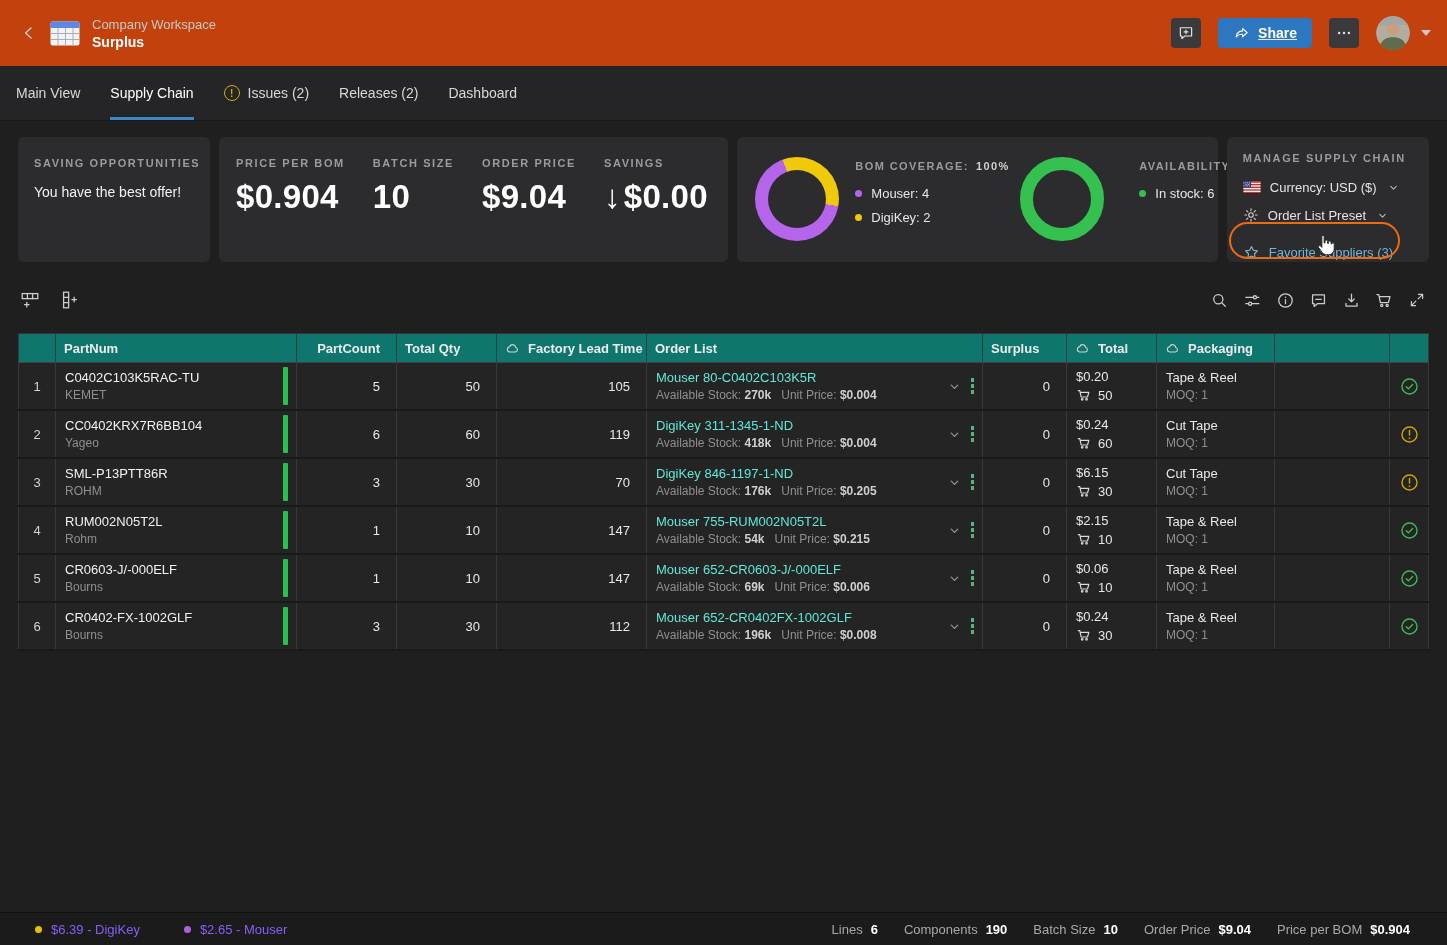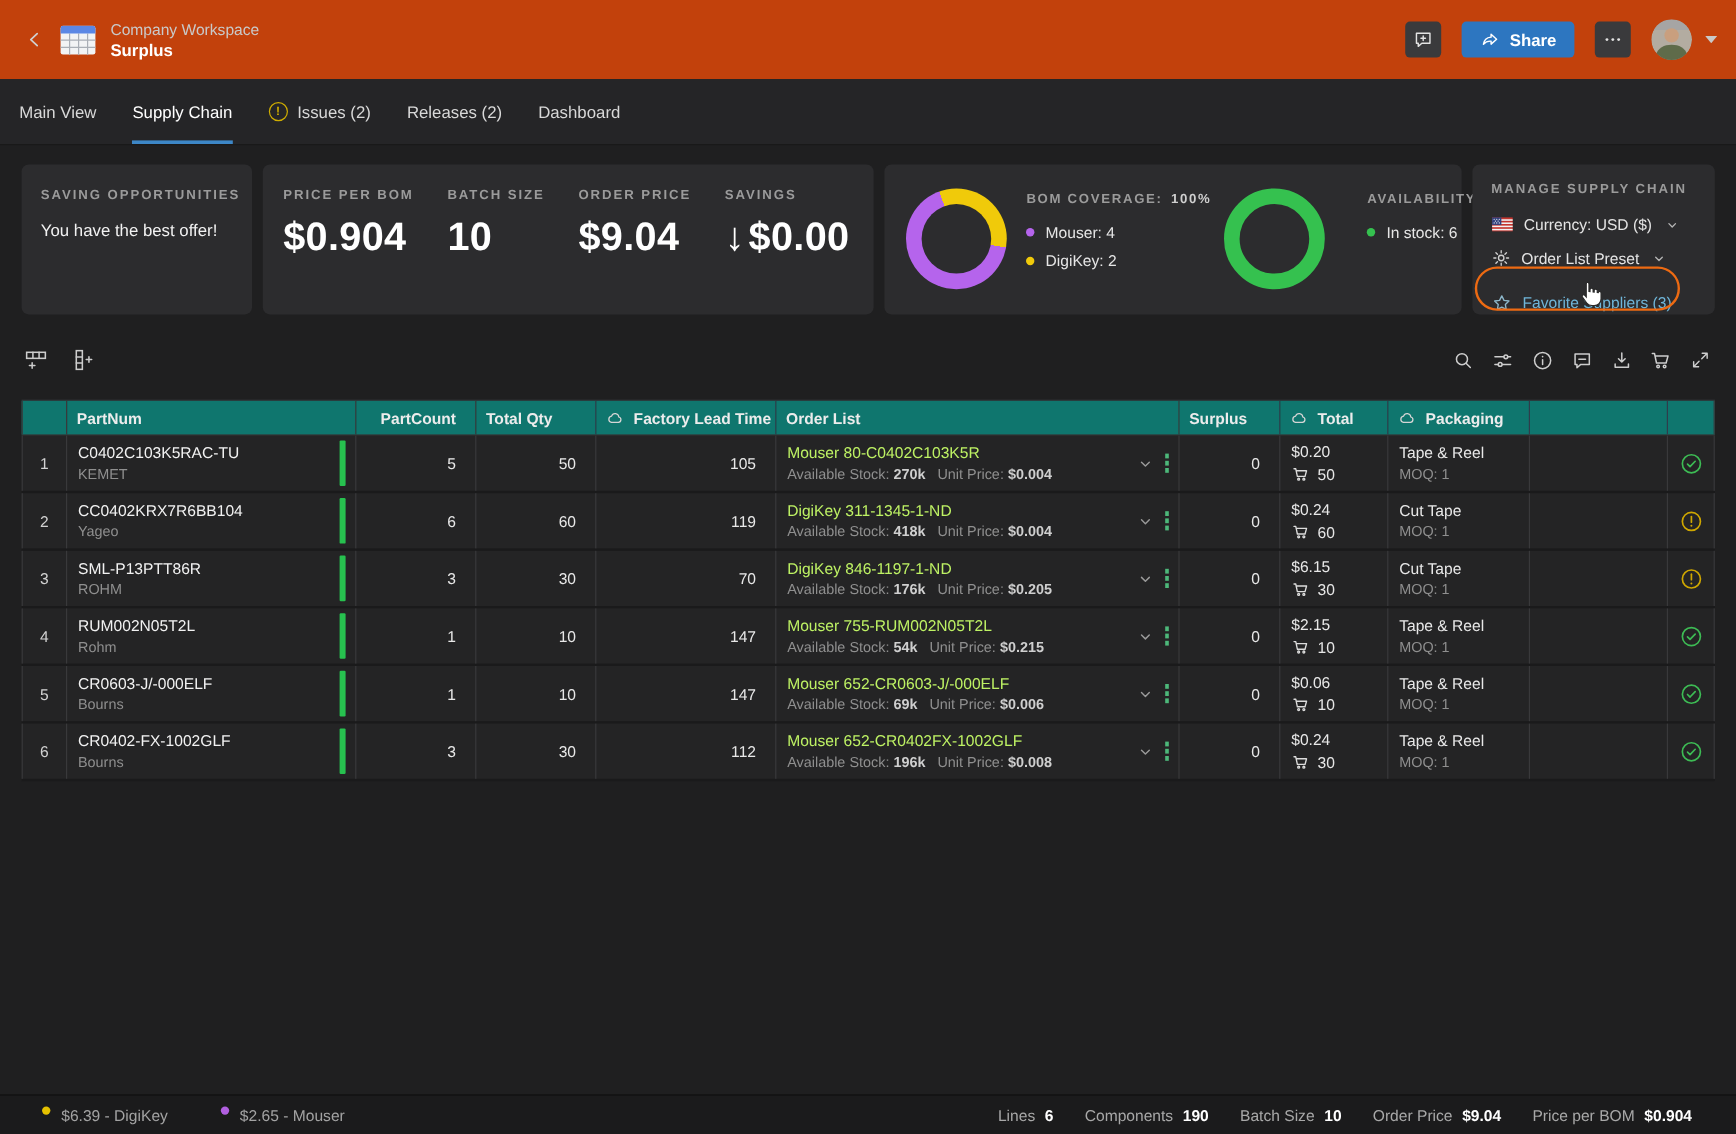--- a/index.html
+++ b/index.html
@@ -7,21 +7,21 @@
   body { background:#1f1f20; color:#e8e8e8; font-family:"Liberation Sans", sans-serif; position:relative; }
   .i { display:inline-flex; align-items:center; justify-content:center; line-height:0; }
   svg { display:block; }
 
   
   .topbar { height:66px; background:#c2410c; display:flex; align-items:center; padding:0 16px; }
   .backbtn { width:26px; height:30px; display:flex; align-items:center; justify-content:center; color:#cfcfcf; cursor:pointer; }
   .logo { margin:0 12px 0 8px; }
   .ws-label { font-size:13px; color:#c9c9c9; line-height:1.4; }
   .ws-name { font-size:14px; font-weight:bold; color:#fff; }
-  .topbar-right { margin-left:auto; display:flex; align-items:center; gap:17px; }
+  .topbar-right { margin-left:auto; display:flex; align-items:center; gap:17px;text-decoration:underline; }
   .iconbtn { width:30px; height:30px; background:#3a3a3c; border-radius:4px; display:flex; align-items:center; justify-content:center; color:#e3e3e3; cursor:pointer; }
   .share-btn { height:30px; background:#2d76c0; border-radius:4px; color:#fff; display:flex; gap:8px; align-items:center; padding:0 15px; font-size:14px; font-weight:bold; cursor:pointer; }
   .avatar { width:34px; height:34px; border-radius:50%; overflow:hidden; cursor:pointer; }
   .av-caret { color:#c9c9c9; margin-left:-6px; cursor:pointer; }
 
   
   .tabbar { height:55px; background:#252527; display:flex; align-items:stretch; gap:30px; padding:0 16px; border-bottom:1px solid #191919; }
   .tab { font-size:14px; color:#d8d8d8; display:flex; align-items:center; gap:8px; position:relative; cursor:pointer; }
   .tab.active { color:#fff; }
   .tab.active::after { content:""; position:absolute; left:0; right:0; bottom:0; height:3px; background:#3d87c7; }
@@ -76,34 +76,34 @@
   .tr { height:48px; background:#242425; border-bottom:2px solid #1a1a1b; }
   .td { border-right:1px solid #39393b; position:relative; font-size:13px; display:flex; align-items:center; color:#e8e8e8; overflow:hidden; }
   .td.c0 { border-left:1px solid #39393b; justify-content:center; color:#d2d2d2; }
   .td.right { justify-content:flex-end; padding-right:16px; }
   .td.col { flex-direction:column; align-items:flex-start; justify-content:center; padding-left:9px; }
   .part-name { color:#f2f2f2; }
   .part-mfr, .sub { font-size:12px; color:#8f8f8f; margin-top:3px; }
   .stockbar { position:absolute; right:8px; top:4px; bottom:4px; width:5px; background:#27c14f; border-radius:1px; }
   .td.order { padding:0 5px 0 9px; }
   .order-main { flex:1; min-width:0; }
-  .order-link { color:#bef264; cursor:pointer; white-space:nowrap; }
+  .order-link { color:#5eead4; cursor:pointer; white-space:nowrap; }
   .sub .v { color:#cfcfcf; font-weight:bold; }
   .sub .lbl2 { margin-left:10px; }
   .order-chevron { color:#9a9a9a; margin:0 7px 0 4px; cursor:pointer; }
   .kebab { display:flex; flex-direction:column; gap:2.5px; cursor:pointer; padding:3px; }
   .kebab i { width:3.5px; height:3.5px; background:#4db87a; display:block; }
   .total-cart { display:flex; align-items:center; gap:6px; margin-top:3px; color:#e6e6e6; }
   .total-cart .i { color:#dcdcdc; }
   .status-ok { color:#3dbb54; } .status-warn { color:#cfa700; }
 
   
   .statusbar { position:absolute; left:0; right:0; bottom:0; height:33px; background:#1b1b1c; border-top:1px solid #101010; display:flex; align-items:center; padding:0 37px 0 35px; font-size:13px; }
   .sb-legend { display:flex; gap:44px; }
-  .sb-item { display:flex; align-items:flex-start; gap:9px; color:#a3a3a3; }
+  .sb-item { display:flex; align-items:center; gap:9px; color:#8b5cf6; }
   .sb-stats { margin-left:auto; display:flex; gap:26px; }
   .sb-stat { display:flex; gap:8px; align-items:baseline; }
   .sb-stat .lbl { color:#a8a8a8; }
   .sb-stat .val { color:#fff; font-weight:bold; }
 
   .cursor { position:absolute; left:1314px; top:233px; z-index:50; pointer-events:none; }
 </style>
 </head>
 <body>
 

